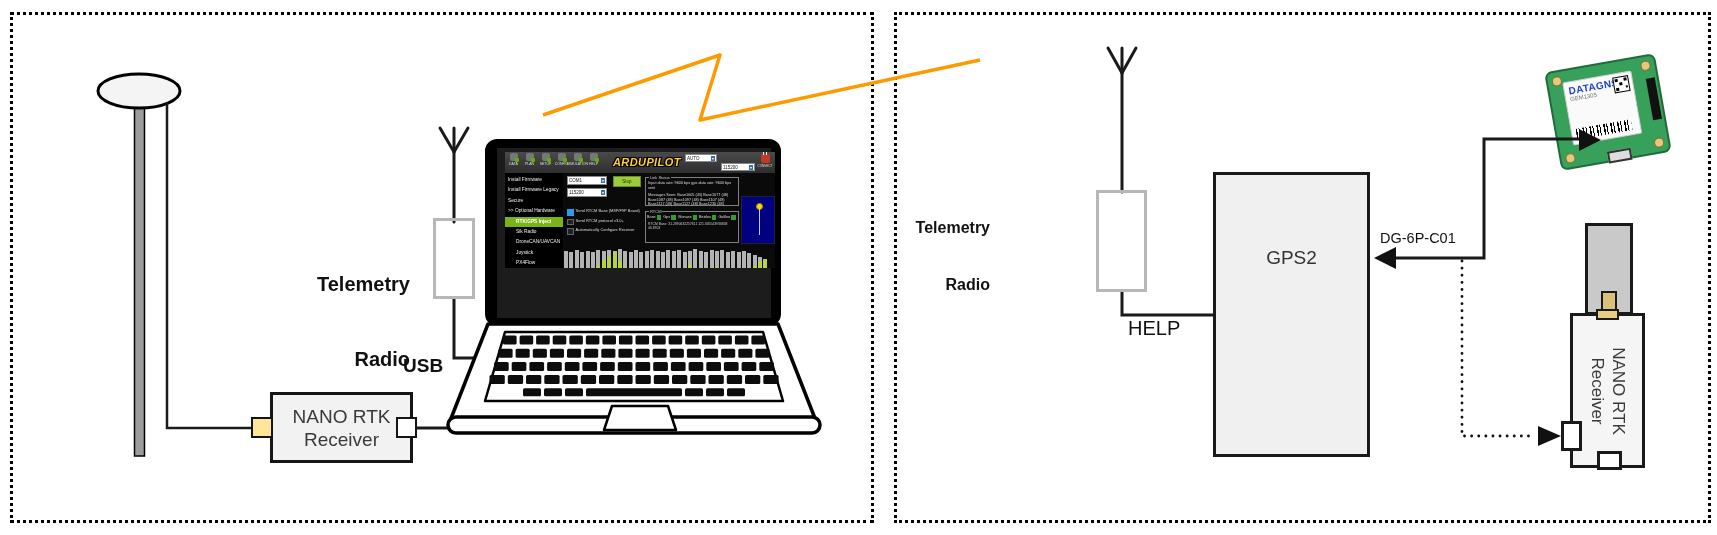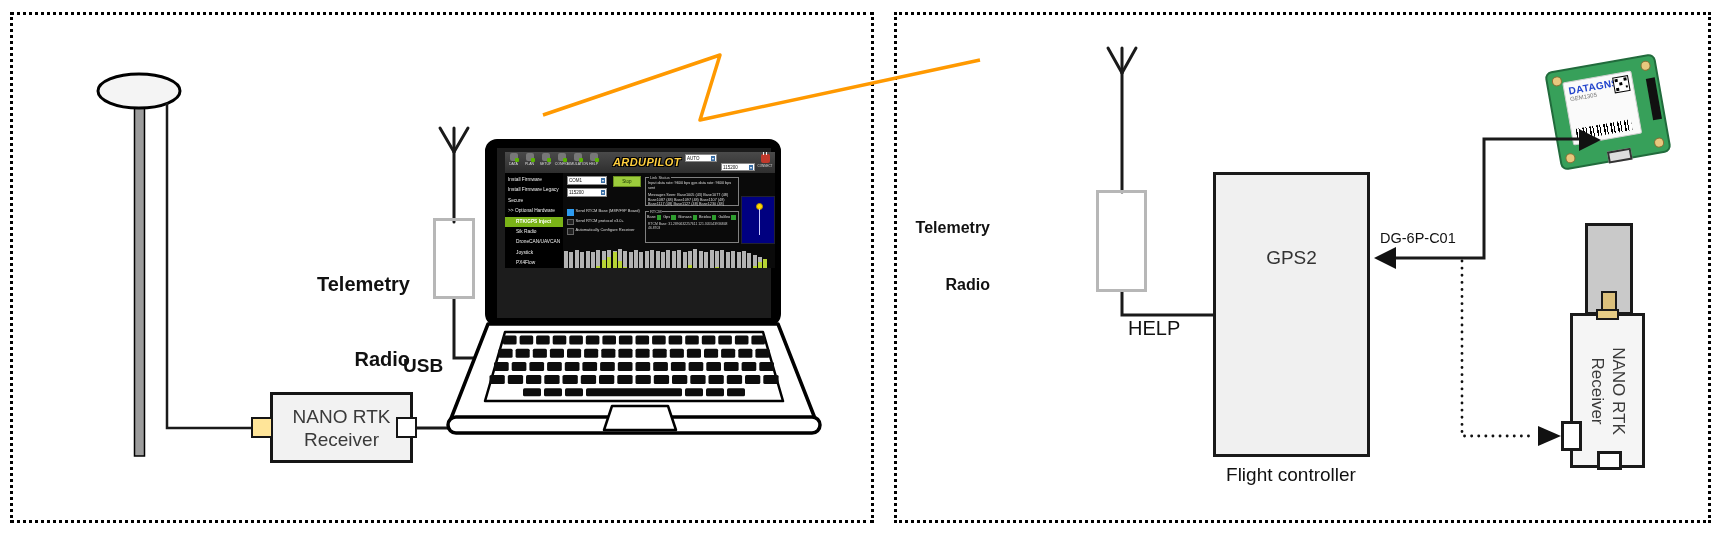--- a/index.html
+++ b/index.html
@@ -528,21 +528,20 @@
 
   <div class="ov lbl bold" style="left:870px;top:180px;width:120px;text-align:right;font-size:16px;line-height:19px;">
     <div>Telemetry</div>
     <div>Radio</div>
   </div>
   <div id="radio-right" class="radio"></div>
   <div class="ov lbl" style="left:1128px;top:317px;font-size:20px;">HELP</div>
 
   <div id="fc-box"></div>
   <div id="gps2">GPS2</div>
-  <div id="fc-caption">Flight controller</div>
   <div class="ov lbl" style="left:1380px;top:230px;font-size:14.5px;">DG-6P-C01</div>
 
   <div id="nano-plug"></div>
   <div id="nano-contact"></div>
   <div id="nano-strip"></div>
   <div id="nano-body">
     <div class="vtxt">
       <div>NANO RTK</div>
       <div>Receiver</div>
     </div>

